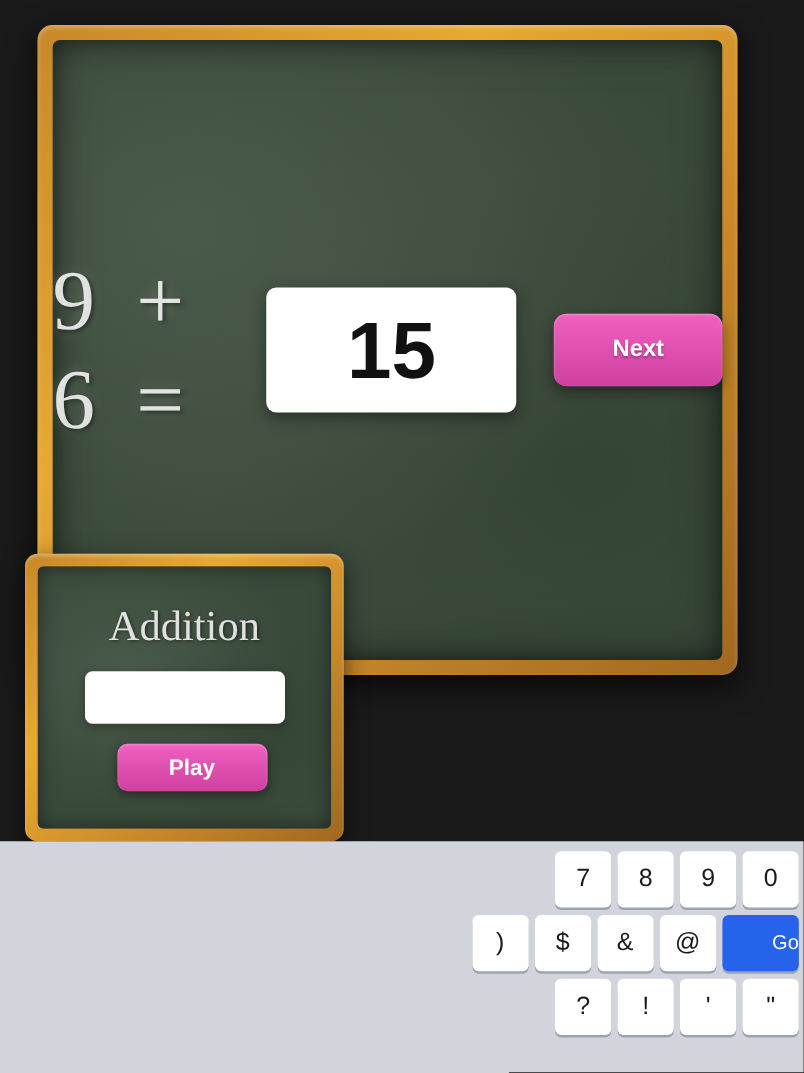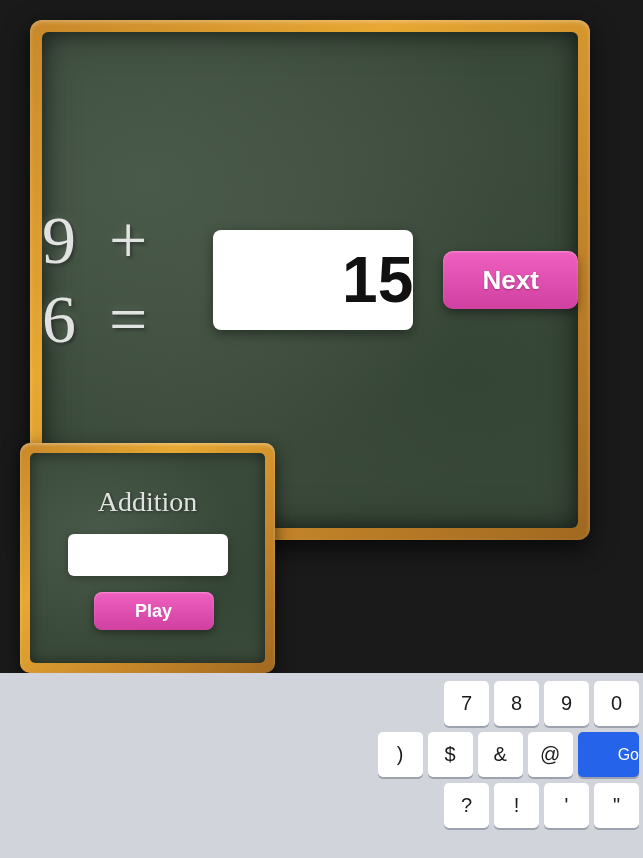--- a/index.html
+++ b/index.html
@@ -56,36 +56,36 @@
     }
 
     
     .answer-box {
       background: white;
       border-radius: 8px;
       width: 356px;
       height: 100px;
       display: flex;
       align-items: center;
-      justify-content: flex-end;
+      justify-content: center;
       box-shadow: 0 4px 12px rgba(0,0,0,0.4);
     }
 
     .answer-text {
       font-size: 64px;
       font-weight: 900;
       color: #111;
       font-family: Arial Black, sans-serif;
     }
 
     
     .next-button {
       background: linear-gradient(180deg, #f060c0, #d040a0);
       color: white;
-      font-size: 26px;
+      font-size: 19px;
       font-weight: bold;
       border: none;
       border-radius: 10px;
       width: 240px;
       height: 58px;
       cursor: pointer;
       box-shadow: 0 4px 10px rgba(0,0,0,0.4), inset 0 1px 2px rgba(255,255,255,0.3);
       text-shadow: 0 1px 2px rgba(0,0,0,0.3);
     }
 
@@ -113,21 +113,21 @@
       position: relative;
       display: flex;
       flex-direction: column;
       align-items: center;
       justify-content: center;
       gap: 16px;
       box-shadow: inset 0 0 15px rgba(0,0,0,0.5);
     }
 
     .addition-label {
-      font-size: 28px;
+      font-size: 34px;
       color: rgba(255,255,255,0.85);
       font-family: 'Chalkboard SE', 'Comic Sans MS', cursive;
       text-shadow: 1px 1px 3px rgba(0,0,0,0.5);
       font-weight: 300;
     }
 
     .small-input-box {
       background: white;
       border-radius: 6px;
       width: 160px;

